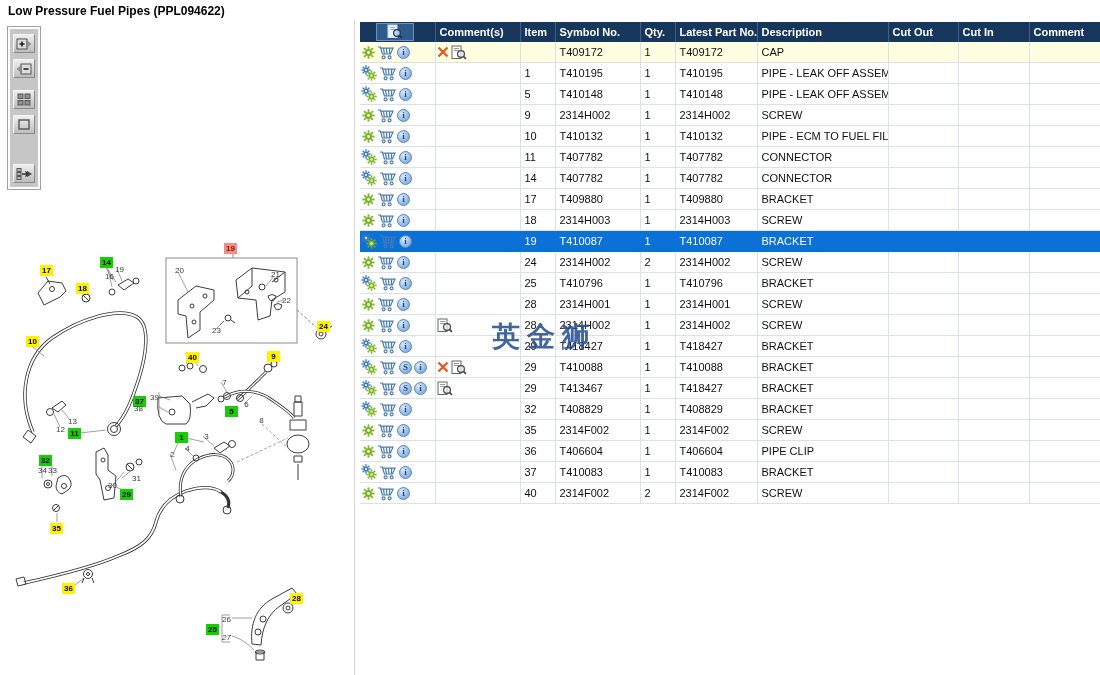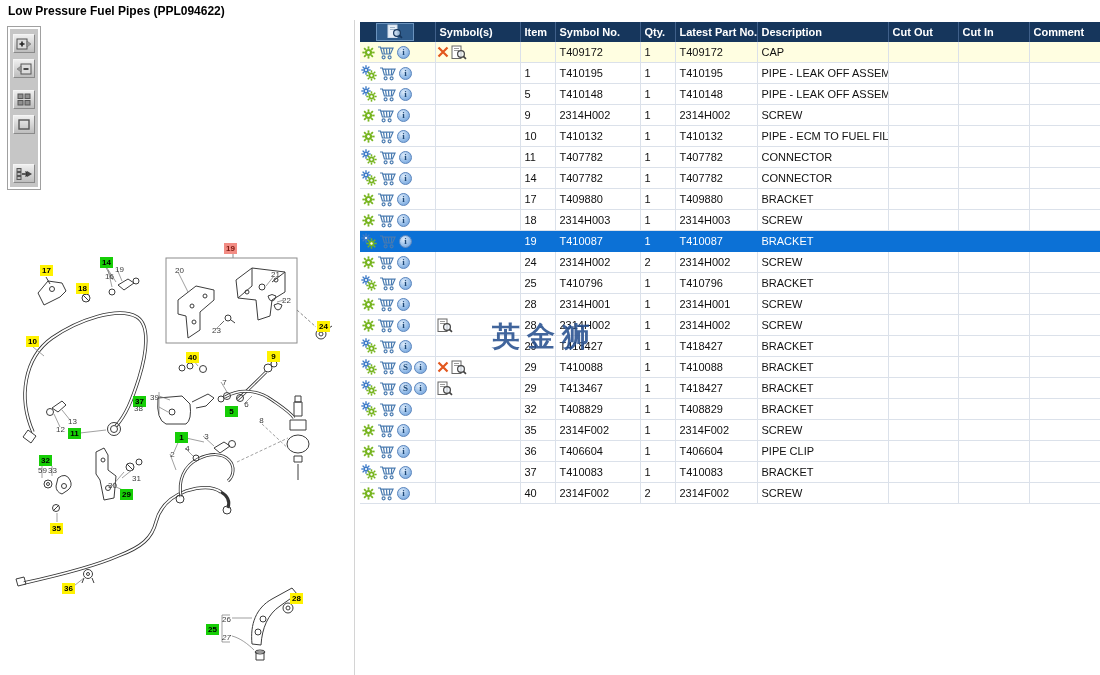--- a/index.html
+++ b/index.html
@@ -274,21 +274,21 @@
     <div class="callout p" style="left: 148px; top: 372px;">39</div>
     <div class="callout p" style="left: 132px; top: 383px;">38</div>
     <div class="callout p" style="left: 218px; top: 357px;">7</div>
     <div class="callout p" style="left: 240px; top: 379px;">6</div>
     <div class="callout p" style="left: 255px; top: 395px;">8</div>
     <div class="callout p" style="left: 200px; top: 411px;">3</div>
     <div class="callout p" style="left: 181px; top: 423px;">4</div>
     <div class="callout p" style="left: 166px; top: 429px;">2</div>
     <div class="callout p" style="left: 116px; top: 453px; margin-left: 14px;">31</div>
     <div class="callout p" style="left: 106px; top: 460px;">30</div>
-    <div class="callout p" style="left: 36px; top: 445px;">59</div>
+    <div class="callout p" style="left: 36px; top: 445px;">34</div>
     <div class="callout p" style="left: 46px; top: 445px;">33</div>
     <div class="callout p" style="left: 220px; top: 594px; text-align: center;">26</div>
     <div class="callout p" style="left: 220px; top: 612px; font-style: italic;">27</div>
   </div>
 
 <table class="parts-table">
   <colgroup>
     <col style="width:75px">
       <col style="width:85px">
       <col style="width:35px">
@@ -304,21 +304,21 @@
       <tr>
         <th><span class="hdr-iconbox">
             <svg width="16" height="15" viewBox="0 0 16 15">
               <rect x="1" y="1" width="9" height="12.5" fill="#e9f0f8" stroke="#cfdcea"></rect>
               <line x1="3" y1="3.5" x2="8" y2="3.5" stroke="#9fb6cc"></line>
               <line x1="3" y1="5.5" x2="8" y2="5.5" stroke="#9fb6cc"></line>
               <circle cx="10" cy="9" r="3.4" fill="#bcd2e8" fill-opacity="0.8" stroke="#17375d" stroke-width="1.2"></circle>
               <line x1="12.4" y1="11.4" x2="15" y2="13.8" stroke="#17375d" stroke-width="1.7"></line>
             </svg>
           </span></th>
-        <th>Symbol(s)</th>
+        <th>Comment(s)</th>
         <th>Item</th>
         <th>Symbol No.</th>
         <th>Qty.</th>
         <th>Latest Part No.</th>
         <th>Description</th>
         <th>Cut Out</th>
         <th>Cut In</th>
         <th>Comment</th>
       </tr>
     </thead>

